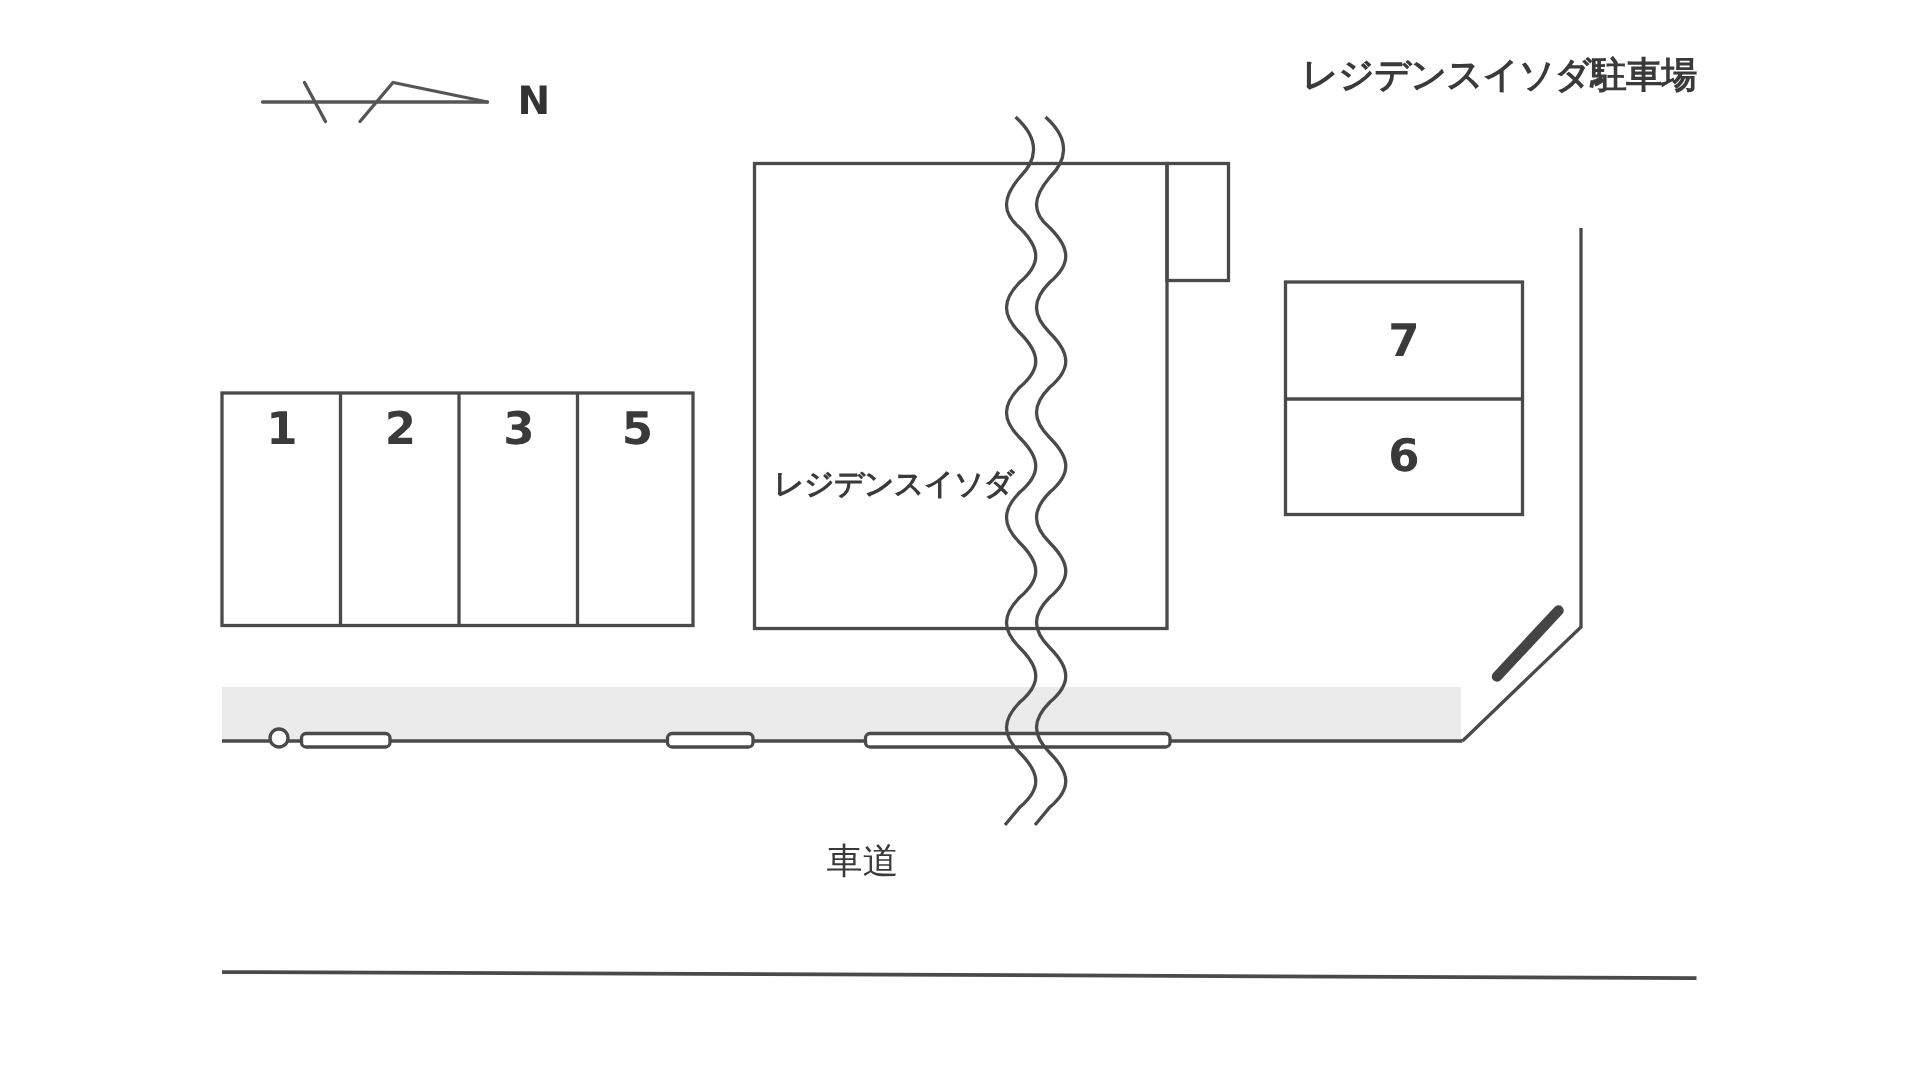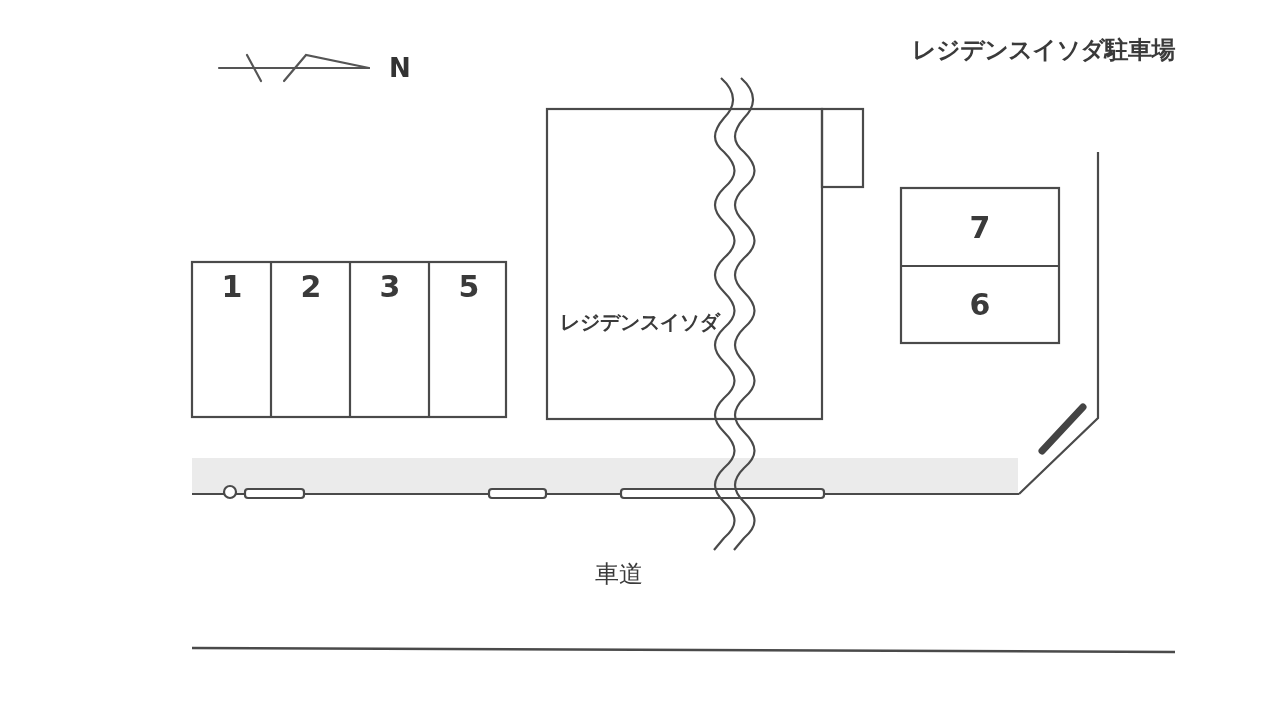--- a/index.html
+++ b/index.html
@@ -1,17 +1,17 @@
 <!DOCTYPE html>
 <html><head>
   <meta charset="utf-8">
   <style>
     html, body { margin: 0; padding: 0; background: #ffffff; }
     body { width: 1280px; height: 720px; overflow: hidden; position: relative; }
-    #stage { position: absolute; left: 0; top: 0; width: 1184px; height: 720px; margin-left: 44px; }
+    #stage { position: absolute; left: 0; top: 0; width: 1184px; height: 720px; }
     svg { position: absolute; left: 0; top: 0; }
     .lbl {
       position: absolute;
       font-family: "DejaVu Sans", "Liberation Sans", sans-serif;
       color: #3a3a3a;
       white-space: nowrap;
       line-height: 1;
     }
     .title { left: 868px; top: 38px; font-size: 24px; font-weight: bold; letter-spacing: -0.5px; }
     .north { left: 345px; top: 55px; font-size: 26px; font-weight: bold; color: #333; }

